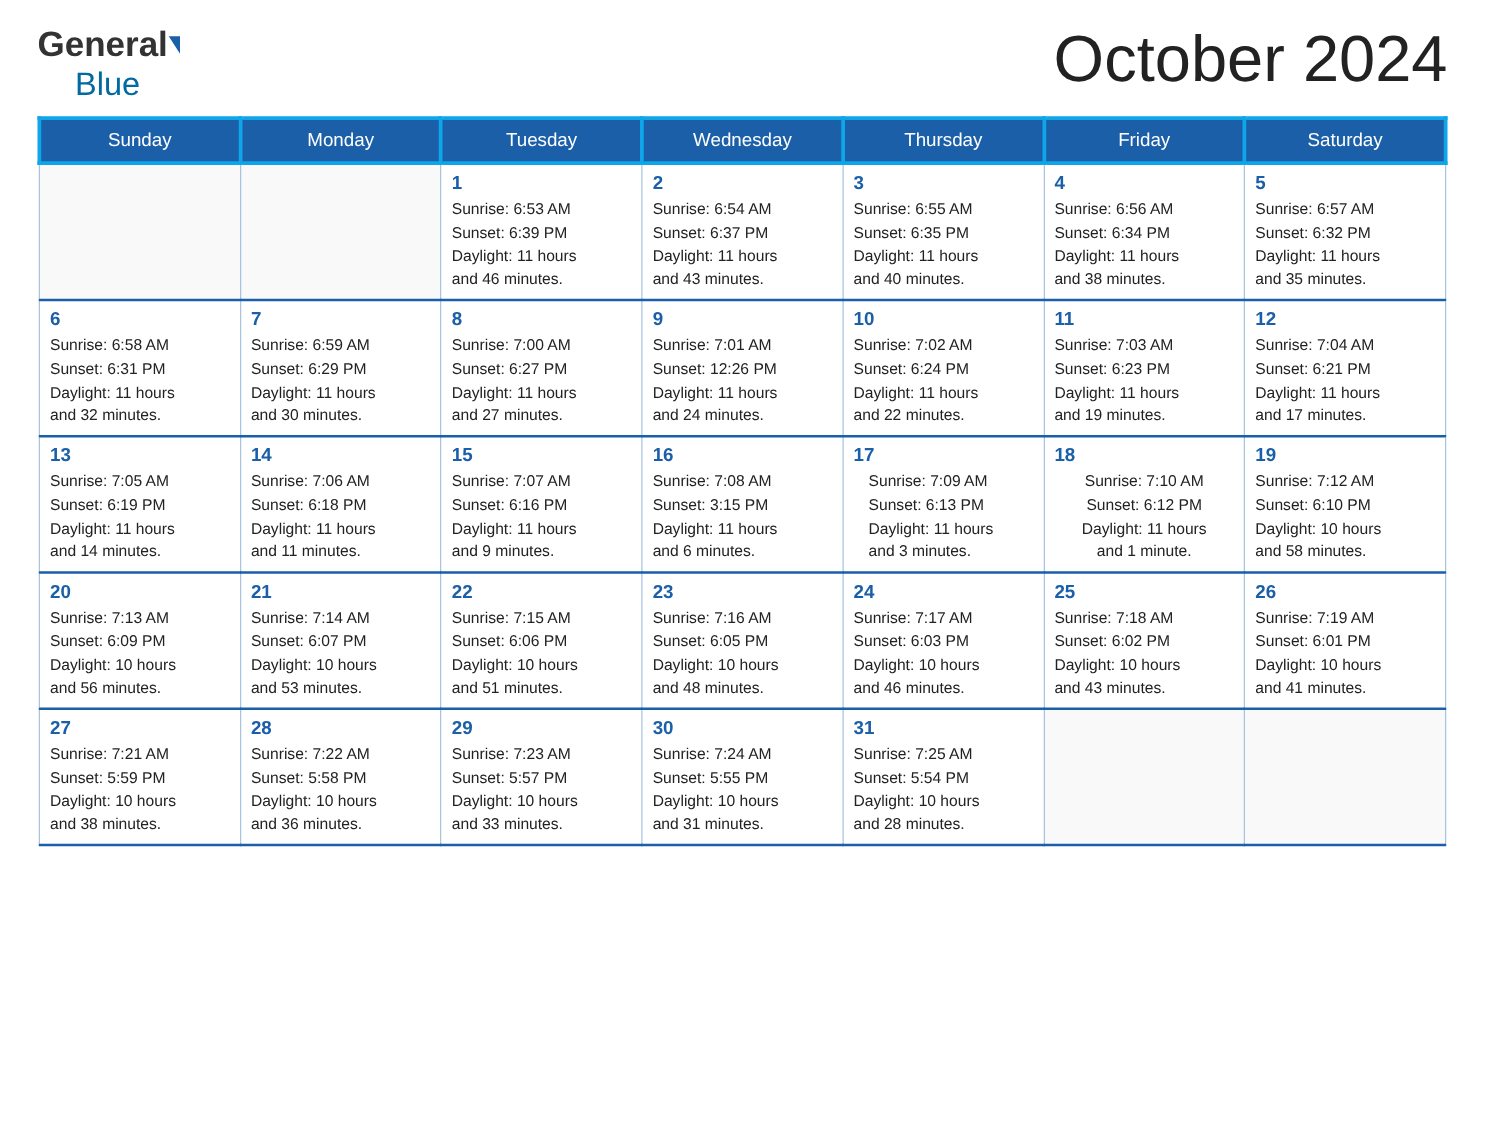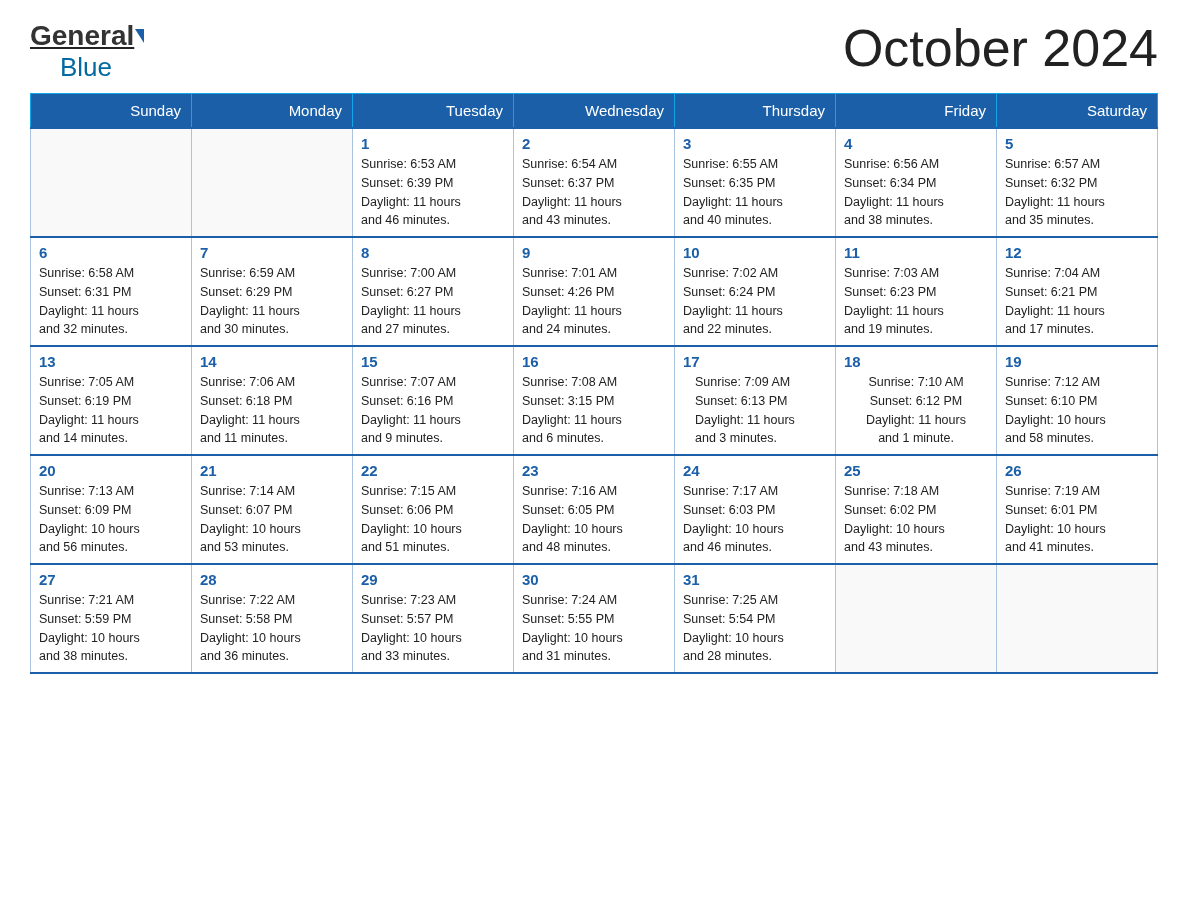--- a/index.html
+++ b/index.html
@@ -40,22 +40,22 @@
       width: 100%;
       border-collapse: collapse;
       margin-top: 10px;
     }
     .calendar-table th {
       background-color: #1a5fa8;
       color: #fff;
       font-size: 15px;
       font-weight: normal;
       padding: 8px 10px;
-      text-align: right;
-      border: 1px solid #0ea5e9;
+      text-align: center;
+      border: 3px solid #0ea5e9;
     }
     .calendar-table td {
       border: 1px solid #aac4e0;
       vertical-align: top;
       padding: 6px 8px;
       width: calc(100% / 7);
       min-height: 100px;
       font-size: 13px;
       color: #222;
     }
@@ -72,21 +72,20 @@
       line-height: 1.5;
     }
     .empty-cell {
       background: #f9f9f9;
     }
     tr {
       border-bottom: 2px solid #1a5fa8;
     }
     .logo-row {
       display: flex;
-      text-decoration: underline;
     }
     .logo-text-general {
       font-size: 28px;
       font-weight: bold;
       color: #333;
     }
     .logo-text-general .arrow {
       display: inline-block;
       width: 0;
       height: 0;
@@ -189,21 +188,21 @@
         <td>
           <span class="day-number">8</span>
           <div class="day-info" style="white-space: pre-line;">Sunrise: 7:00 AM
 Sunset: 6:27 PM
 Daylight: 11 hours
 and 27 minutes.</div>
         </td>
         <td>
           <span class="day-number">9</span>
           <div class="day-info" style="white-space: pre-line;">Sunrise: 7:01 AM
-Sunset: 4:26 PM
+Sunset: 12:26 PM
 Daylight: 11 hours
 and 24 minutes.</div>
         </td>
         <td>
           <span class="day-number">10</span>
           <div class="day-info" style="white-space: pre-line;">Sunrise: 7:02 AM
 Sunset: 6:24 PM
 Daylight: 11 hours
 and 22 minutes.</div>
         </td>

